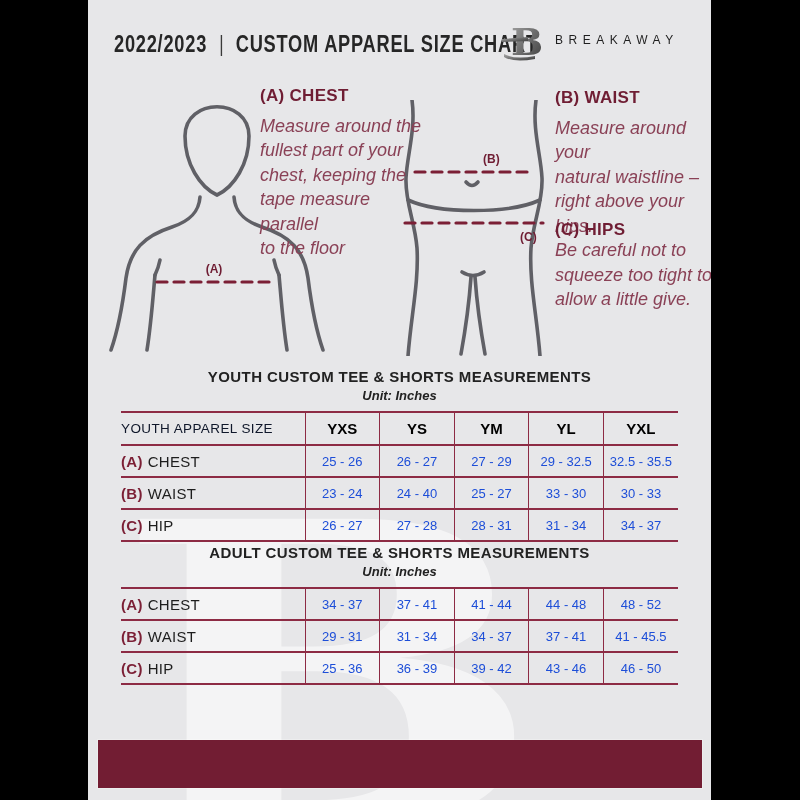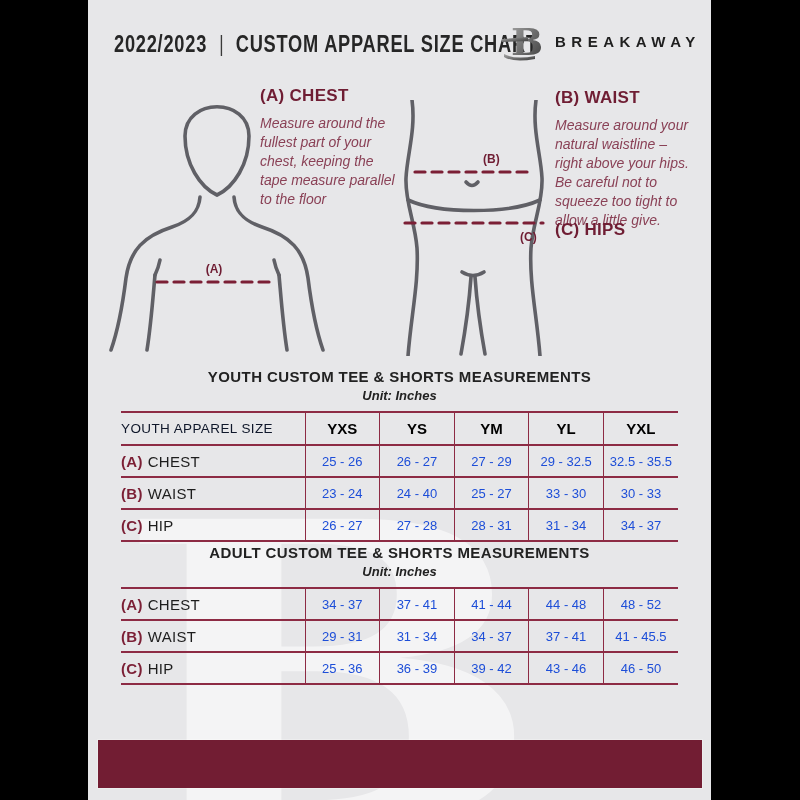--- a/index.html
+++ b/index.html
@@ -20,33 +20,33 @@
     color:rgba(255,255,255,0.55);transform:scaleX(1.2);transform-origin:0 0;
     user-select:none;
   }
   .content{position:absolute;left:0;top:0;width:100%;height:100%;z-index:2;}
   
   .doc-header{position:absolute;left:26px;top:30px;display:flex;align-items:center;gap:10px;
     transform:scaleX(0.76);transform-origin:0 50%;white-space:nowrap;}
   .doc-header .season,.doc-header .doc-title{
     font-weight:700;font-size:24px;color:#262626;letter-spacing:1px;}
   .doc-header .divider{font-weight:400;font-size:22px;color:#3a3a3a;padding:0 6px;}
-  .brand{position:absolute;left:467px;top:33px;font-weight:700;font-size:15px;
+  .brand{position:absolute;left:467px;top:33px;font-weight:400;font-size:12px;
     letter-spacing:5.5px;color:#1f1f1f;}
   .logo{position:absolute;left:413px;top:18px;width:46px;height:46px;}
   
   .fig{position:absolute;}
   .fig-upper{left:18px;top:84px;}
   .fig-lower{left:310px;top:100px;}
   .guide-block{position:absolute;width:162px;}
   .guide-chest{left:172px;top:86px;}
   .guide-waist{left:467px;top:88px;}
   .guide-hips{left:467px;top:220px;}
   .guide-head{font-size:17px;font-weight:800;color:#6f1d33;letter-spacing:0.3px;}
-  .guide-body{margin-top:8px;font-style:italic;font-size:14px;line-height:1.36;
+  .guide-body{margin-top:8px;font-style:italic;font-size:18px;line-height:1.36;
     color:#8a4156;white-space:pre-line;font-weight:500;}
   
   .tbl-section{position:absolute;left:33px;width:557px;text-align:center;}
   .sec-youth{top:368px;}
   .sec-adult{top:544px;}
   .tbl-title{font-size:15px;font-weight:700;color:#222;letter-spacing:0.4px;}
   .tbl-unit{font-size:13px;font-style:italic;font-weight:600;color:#222;margin-top:3px;}
   table.size-table{border-collapse:collapse;width:557px;table-layout:fixed;margin-top:8px;
     border-bottom:2px solid #8d2b44;}
   table.size-table col.c-label{width:184px;}

